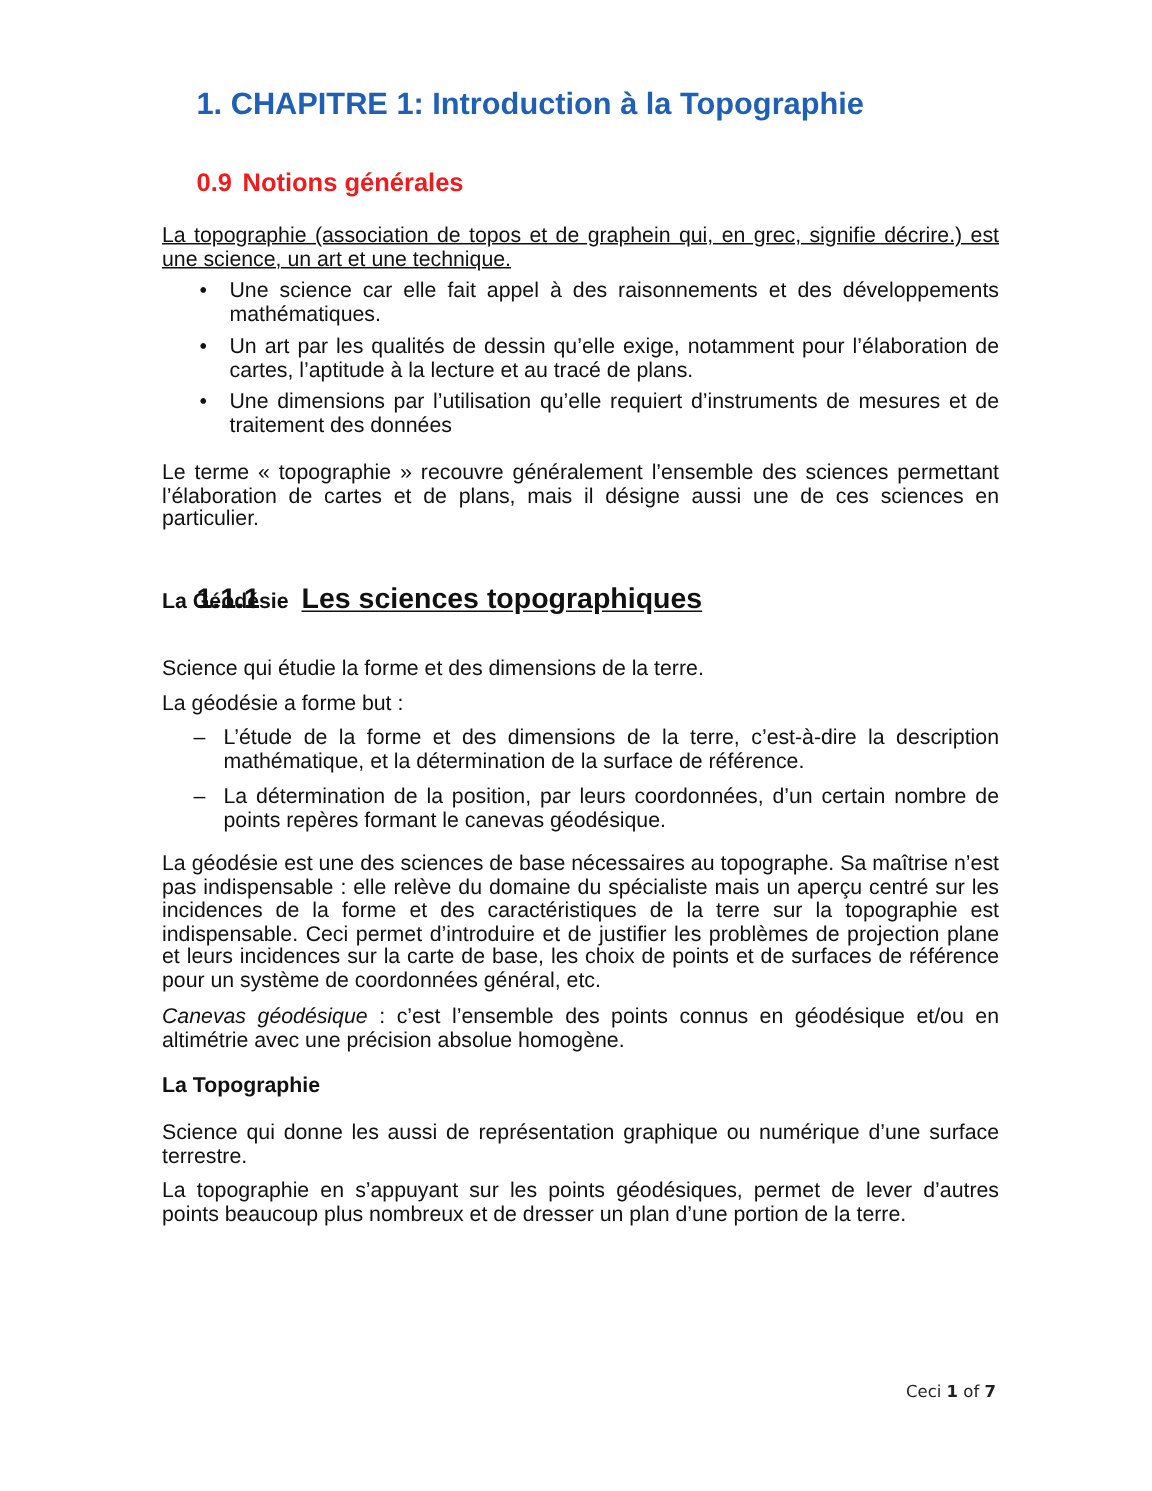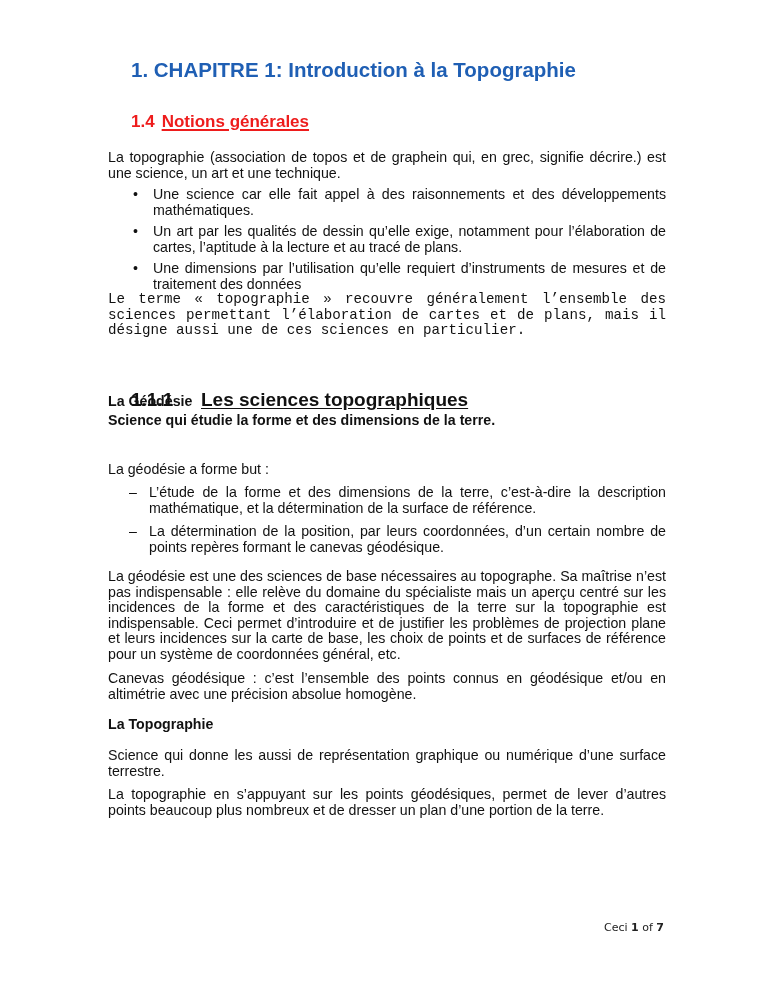--- a/index.html
+++ b/index.html
@@ -43,90 +43,90 @@
       position: absolute;
       left: 23px;
       top: 112px;
       font-size: 17px;
       font-weight: bold;
       color: #ee1c1c;
       white-space: nowrap;
       margin: 0;
     }
     .h2 .num { margin-right: 7px; }
-    .h2 .txt { text-decoration: underline; text-decoration-thickness: 1.5px; text-underline-offset: 2px; }
+    .h2 .txt { text-decoration-thickness: 1.5px; text-underline-offset: 2px; }
 
     .p {
       font-size: 14.2px;
       line-height: 15.6px;
       text-align: justify;
       margin: 0;
     }
     .abs { position: absolute; left: 0; width: 558px; }
 
     .intro { top: 150px; }
-    .intro .first { text-indent: 4px; }
+    .intro .first { text-indent: 4px; text-decoration: underline; }
 
     .bullets { position: absolute; left: 0; top: 187px; width: 558px; margin: 0; padding: 0; list-style: none; }
     .bullets li {
       position: relative;
       padding-left: 45px;
       font-size: 14.2px;
       line-height: 15.6px;
       text-align: justify;
       margin-bottom: 6px;
     }
     .bullets li .mark {
       position: absolute;
       left: 25px;
       top: 0;
     }
 
-    .terme { top: 292px; font-family: Liberation Mono, monospace; }
+    .terme { top: 308px; }
 
     .h3 {
       position: absolute;
       left: 23px;
       top: 370px;
       font-size: 19px;
       font-weight: bold;
       white-space: nowrap;
     }
     .h3 .num { display: inline-block; width: 70px; }
     .h3 .txt { text-decoration: underline; text-underline-offset: 2px; }
 
     .h4 {
       position: absolute;
       left: 0;
       font-size: 14.2px;
       font-weight: bold;
       white-space: nowrap;
     }
     .geo-title { top: 393px; }
-    .geo-p1 { top: 413px; font-weight: bold; }
+    .geo-p1 { top: 439px; }
     .geo-p2 { top: 462px; }
 
     .dashes { position: absolute; left: 0; top: 485px; width: 558px; margin: 0; padding: 0; list-style: none; }
     .dashes li {
       position: relative;
       padding-left: 41px;
       font-size: 14.2px;
       line-height: 15.6px;
       text-align: justify;
       margin-bottom: 8px;
     }
     .dashes li .mark {
       position: absolute;
       left: 21px;
       top: 0;
     }
 
     .geo-long { top: 569px; }
     .canevas { top: 671px; }
-    .canevas .it { }
+    .canevas .it { font-style: italic; }
 
     .topo-title { top: 716px; }
     .topo-p1 { top: 748px; }
     .topo-p2 { top: 787px; }
 
     .footer {
       position: absolute;
       left: 604px;
       top: 921px;
       font-family: "DejaVu Sans", sans-serif;
@@ -138,21 +138,21 @@
   </style>
 </head>
 <body>
 
 <div class="page">
   <div class="content">
 
     <h1 class="h1">1. CHAPITRE 1: Introduction à la Topographie</h1>
 
     <h2 class="h2">
-      <span class="num">1.4</span><span class="txt">Notions générales</span>
+      <span class="num">0.9</span><span class="txt">Notions générales</span>
     </h2>
 
     <p class="p abs intro"><span class="first">La topographie (association de topos et de graphein qui, en grec, signifie décrire.) est une science, un art et une technique.</span></p>
 
     <ul class="bullets">
       <li>
         <span class="mark">•</span>
         <span>Une science car elle fait appel à des raisonnements et des développements mathématiques.</span>
       </li>
       <li>

